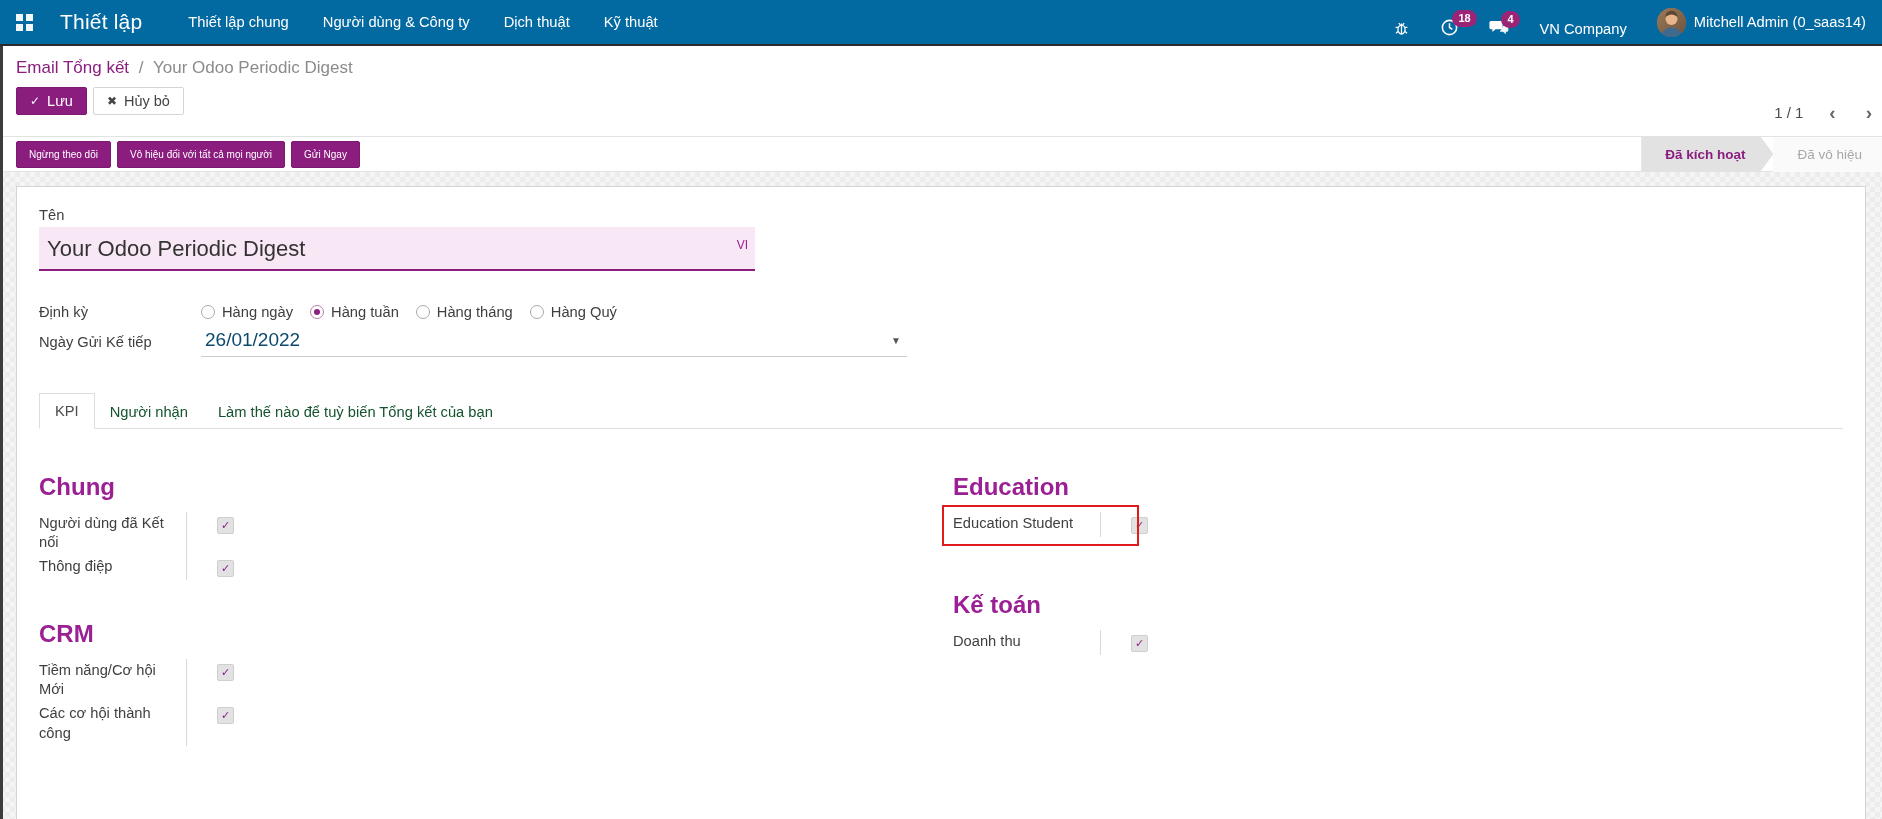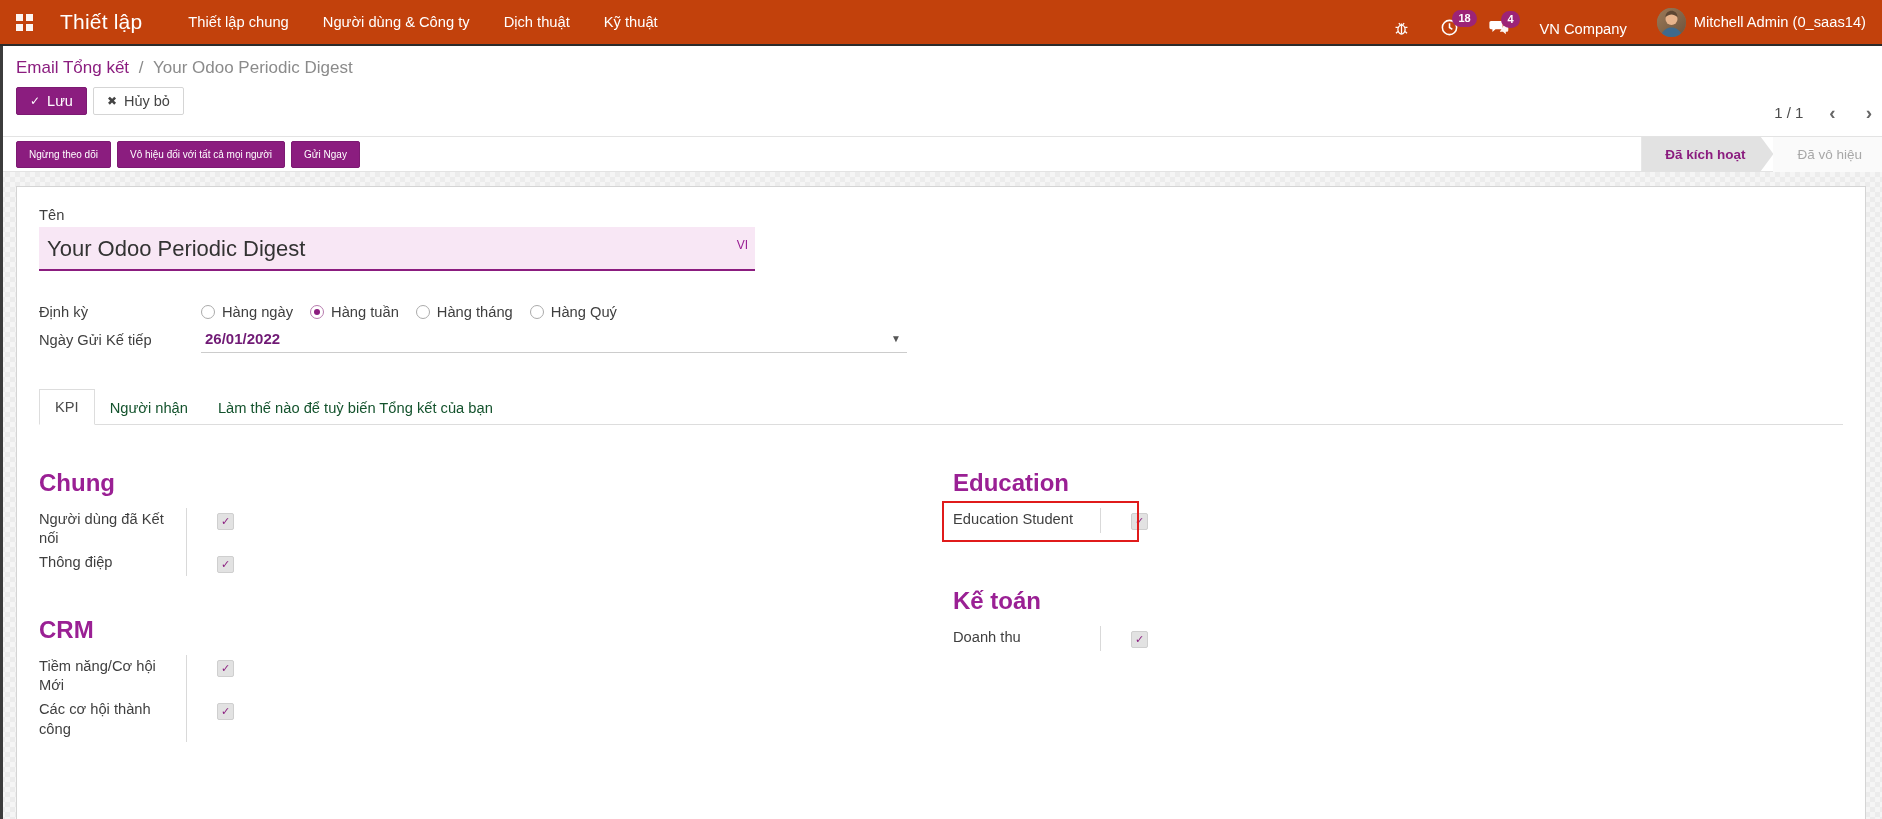--- a/index.html
+++ b/index.html
@@ -3,21 +3,21 @@
 <meta charset="utf-8">
 <style>
   * { box-sizing: border-box; margin: 0; padding: 0; }
   html, body { width: 1882px; height: 819px; overflow: hidden; }
   body {
     font-family: "Liberation Sans", "DejaVu Sans", sans-serif;
     color: #3f3f3f; background: #fff; position: relative;
   }
   
   .navbar {
-    height: 46px; background: #c2410c; border-bottom: 2px solid #2b2b2b;
+    height: 46px; background: #0369a1; border-bottom: 2px solid #2b2b2b;
     display: flex; align-items: center; padding: 0 16px; color: #fff;
   }
   .apps-icon { width: 17px; height: 17px; display: grid; grid-template-columns: 7px 7px; grid-template-rows: 7px 7px; gap: 3px; cursor: pointer; }
   .apps-icon span { background: #fff; opacity: .95; }
   .nav-title { font-size: 21px; margin-left: 27px; font-weight: 400; letter-spacing: .2px; }
   .nav-menus { display: flex; margin-left: 44px; gap: 30px; font-size: 14.7px; }
   .nav-menus div { cursor: pointer; padding: 13px 2px; }
   .systray { margin-left: auto; display: flex; align-items: flex-end; gap: 30px; font-size: 14.7px; }
   .tray-icon { position: relative; cursor: pointer; display: flex; align-items: center; }
   .badge {
@@ -72,21 +72,21 @@
   .trans-flag { position: absolute; top: 11px; right: 7px; font-size: 12px; color: #9a2094; cursor: pointer; }
   .grid-rows { margin-top: 27px; }
   .form-row { display: flex; align-items: center; min-height: 27px; }
   .form-row .row-label { width: 162px; flex: none; font-size: 14.7px; }
   .radio-group { display: flex; align-items: center; gap: 17px; font-size: 14.7px; }
   .radio-opt { display: flex; align-items: center; gap: 7px; cursor: pointer; }
   .radio-circle { width: 14px; height: 14px; border-radius: 50%; border: 1px solid #ababab; background: #fff; flex: none; position: relative; }
   .radio-opt.checked .radio-circle { border-color: #b77bae; }
   .radio-opt.checked .radio-circle::after { content: ""; position: absolute; inset: 3px; border-radius: 50%; background: #8b1d7f; }
   .date-field { width: 706px; border-bottom: 1px solid #ccc; display: flex; align-items: center; padding: 3px 6px 5px 4px; cursor: pointer; }
-  .date-value { font-size: 15px; color: #701a75; flex: 1; font-weight: bold; }
+  .date-value { font-size: 19px; color: #0c4a6e; flex: 1; }
   .caret-down { font-size: 10px; color: #555; }
 
   
   .tabs { margin-top: 36px; display: flex; border-bottom: 1px solid #ddd; align-items: flex-end; }
   .tab { font-size: 14.7px; padding: 9px 15px; cursor: pointer; color: #14532d; margin-bottom: -1px; }
   .tab.active { color: #4c4c4c; background: #fff; border: 1px solid #ddd; border-bottom: 1px solid #fff; }
 
   
   .groups { margin-top: 44px; display: grid; grid-template-columns: 1fr 1fr; column-gap: 24px; }
   .section { margin-bottom: 40px; }

